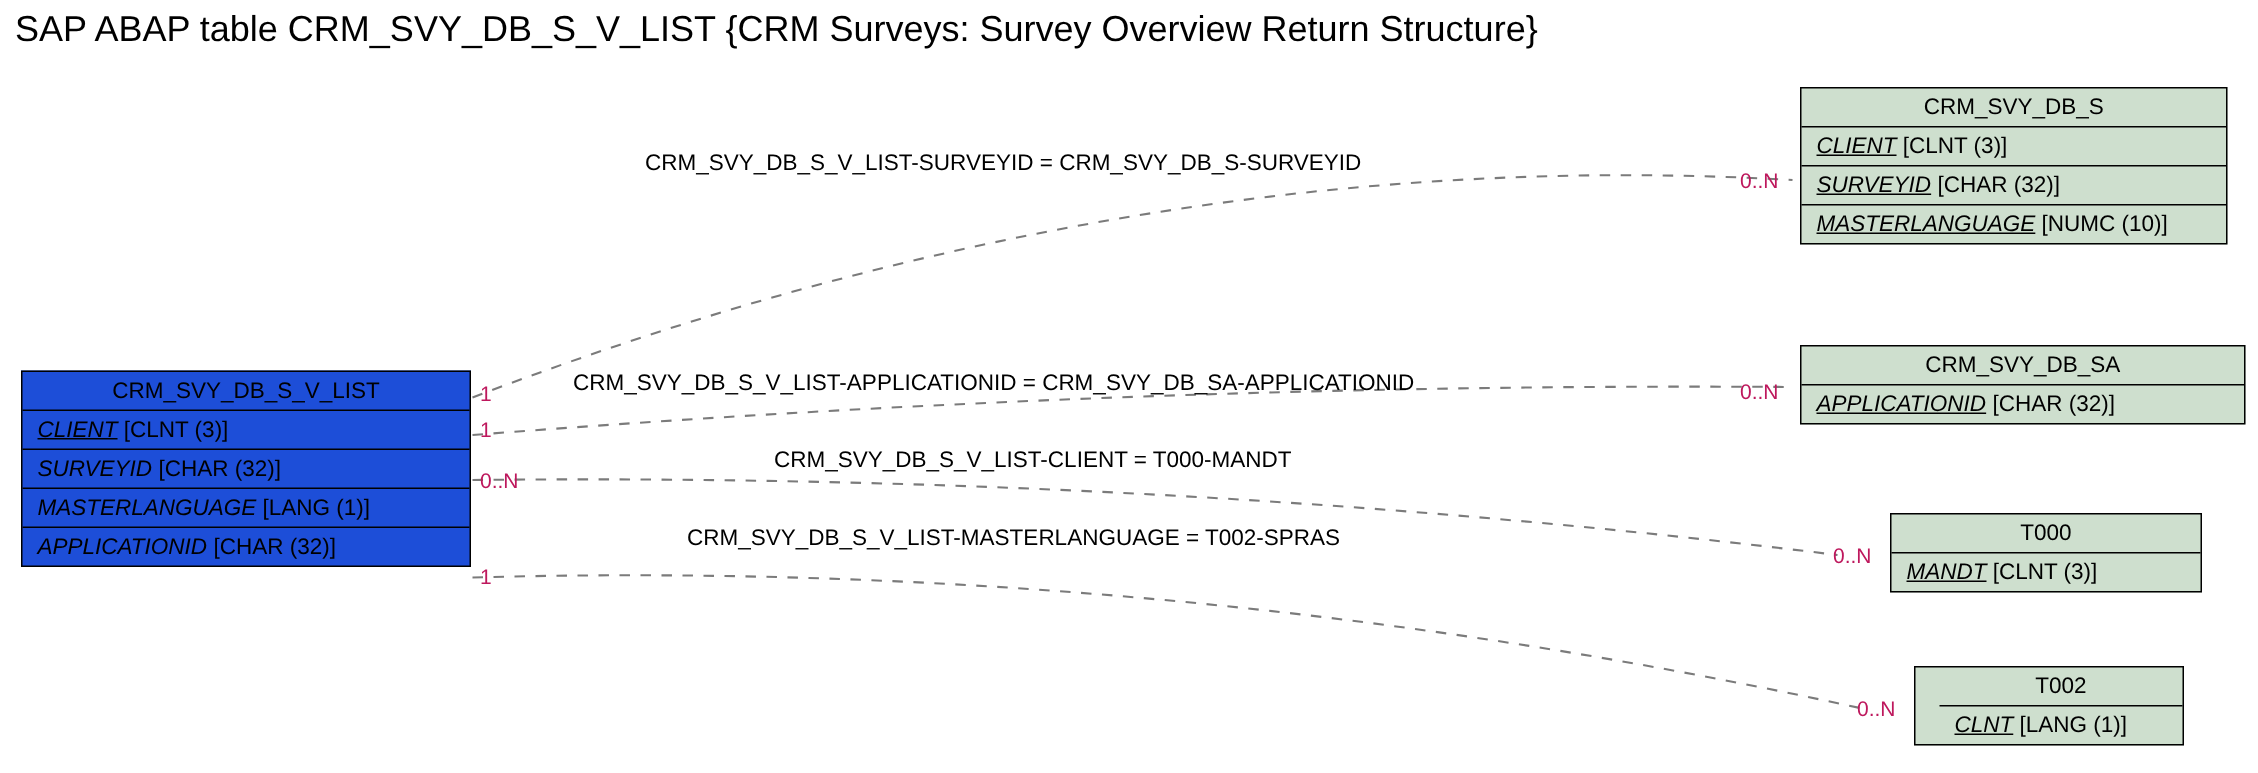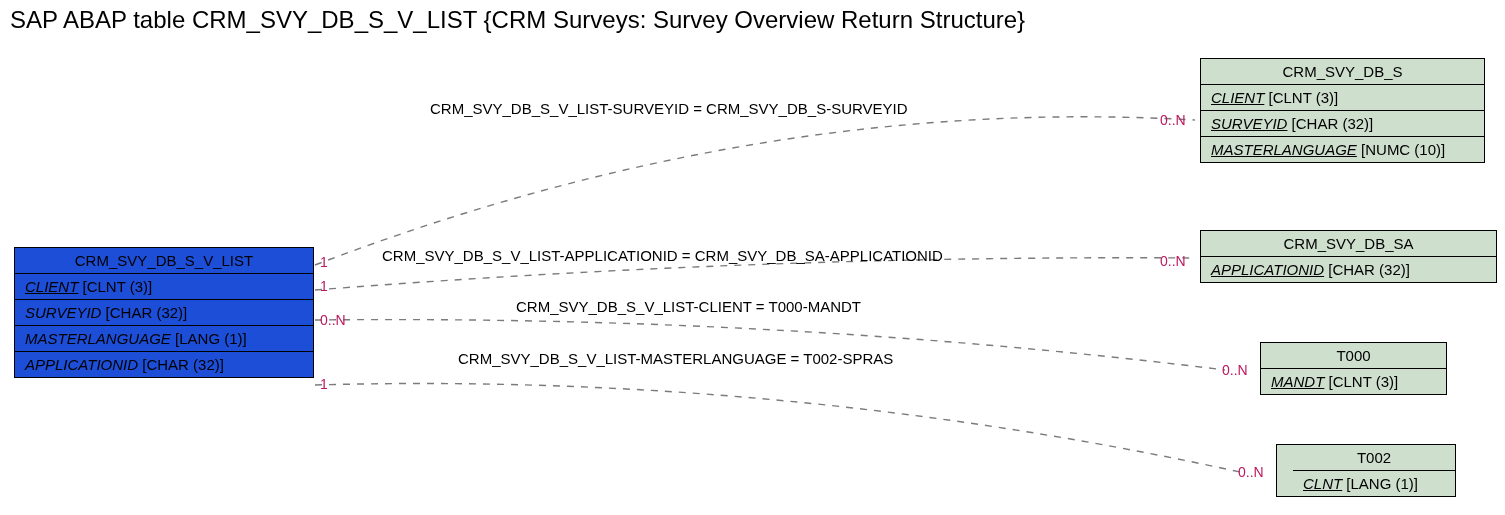--- a/index.html
+++ b/index.html
@@ -127,21 +127,21 @@
 </div>
 
 <div class="entity rel" style="left:1200px; top:230px; width:297px;">
   <div class="header">CRM_SVY_DB_SA</div>
   <div class="row">
     <span class="fname key">APPLICATIONID</span>
     <span>[CHAR (32)]</span>
   </div>
 </div>
 
-<div class="entity rel" style="left:1260px; top:342px; width:187px;">
+<div class="entity rel" style="left:1260px; top:342px; width:208px;">
   <div class="header">T000</div>
   <div class="row">
     <span class="fname key">MANDT</span>
     <span>[CLNT (3)]</span>
   </div>
 </div>
 
 <div class="entity rel" style="left:1276px; top:444px; width:180px;padding-left:16px;">
   <div class="header">T002</div>
   <div class="row">

